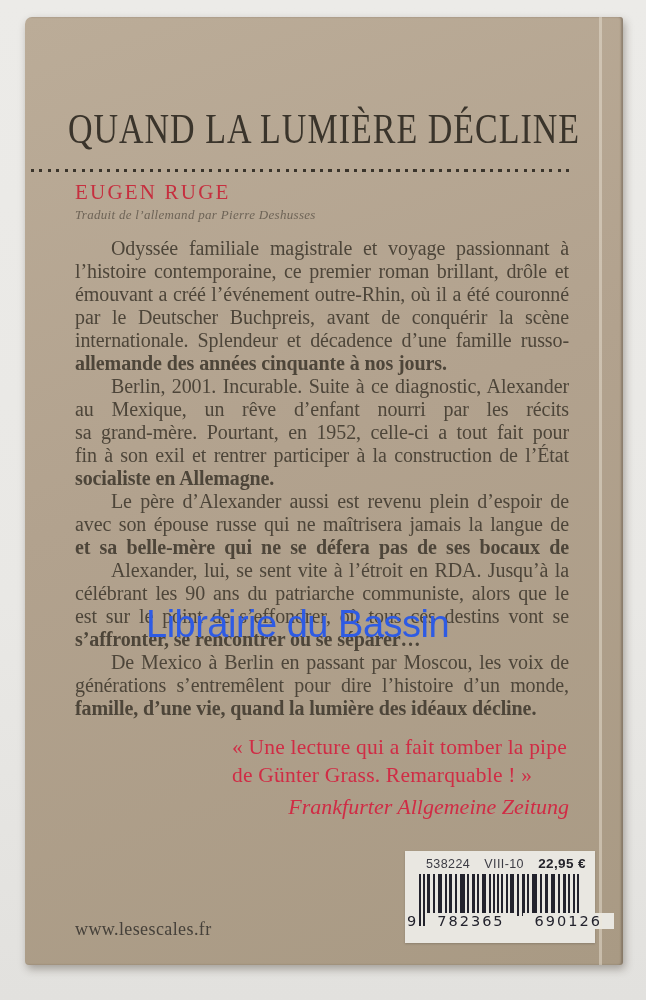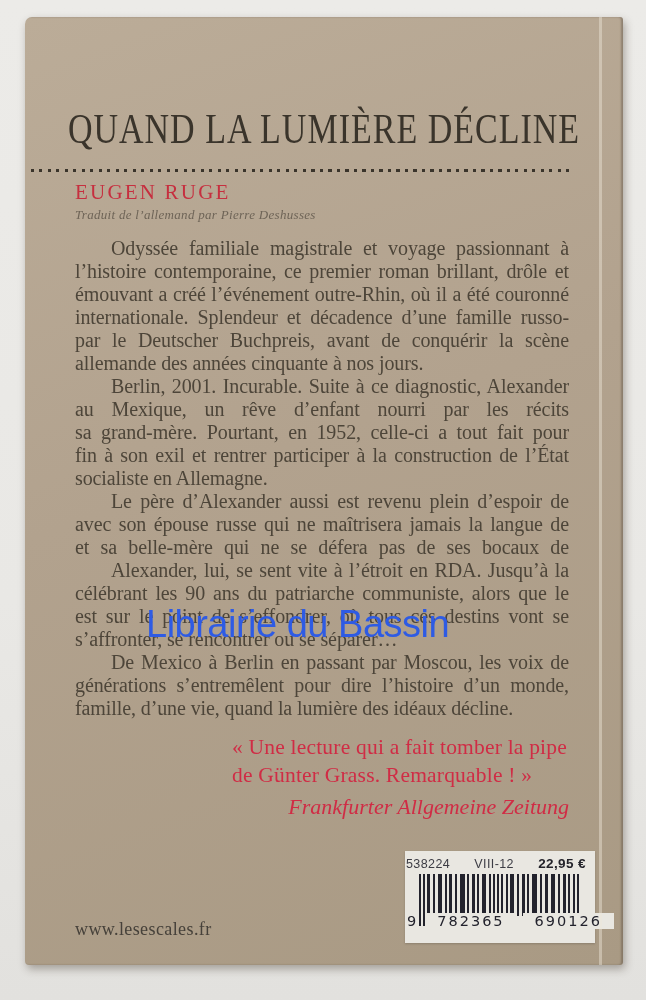--- a/index.html
+++ b/index.html
@@ -39,38 +39,38 @@
   .synopsis{
     position:absolute;top:220px;left:50px;width:494px;
     font-size:20px;color:#4d4539;letter-spacing:-0.1px;
   }
   .para{margin:0;}
   .pl{
     height:23px;line-height:23px;overflow:hidden;
     text-align:justify;text-align-last:justify;
   }
   .pl.first{text-indent:36px;}
-  .pl.plast{text-align-last:left;}
+  .pl.plast{text-align-last:left;font-weight:bold;}
   .quote{
     position:absolute;top:716px;left:50px;width:494px;color:#d02c45;
   }
   .ql{white-space:nowrap;padding-left:157px;line-height:28px;font-size:21.5px;letter-spacing:.2px;}
   .qa{text-align:right;font-style:italic;font-size:22px;margin-top:5px;line-height:26px;}
   .site{
     position:absolute;top:902px;left:50px;
     font-size:18px;color:#46413a;letter-spacing:.4px;
   }
   .sticker{
     position:absolute;left:380px;top:834px;width:190px;height:92px;
     background:#e9e7e1;box-shadow:0 1px 2px rgba(0,0,0,.18);
     font-family:"Liberation Sans", sans-serif;
   }
   .srow{
     display:flex;justify-content:space-between;align-items:baseline;
-    padding:5px 9px 0 1px;font-size:12.5px;color:#3c3c44;letter-spacing:.4px;
+    padding:5px 9px 0 21px;font-size:12.5px;color:#3c3c44;letter-spacing:.4px;
   }
   .srow .price{font-weight:bold;color:#23232a;font-size:13.5px;}
   .bars{margin:3px 0 0 14px;height:52px;}
   .bars svg rect{fill:#23232d;}
   .ean{
     position:relative;margin-top:-13px;margin-left:2px;
     display:flex;align-items:baseline;
     font-family:"DejaVu Sans", sans-serif;font-size:14.5px;color:#23232d;
     letter-spacing:2px;
   }
@@ -92,22 +92,22 @@
   <div class="title">QUAND LA LUMIÈRE DÉCLINE</div>
   <div class="dotted"></div>
   <div class="author">EUGEN RUGE</div>
   <div class="translator">Traduit de l’allemand par Pierre Deshusses</div>
 
   <div class="synopsis">
     <div class="para">
       <div class="pl first">Odyssée familiale magistrale et voyage passionnant à travers</div>
       <div class="pl">l’histoire contemporaine, ce premier roman brillant, drôle et</div>
       <div class="pl">émouvant a créé l’événement outre-Rhin, où il a été couronné</div>
+      <div class="pl">par le Deutscher Buchpreis, avant de conquérir la scène littéraire</div>
       <div class="pl">internationale. Splendeur et décadence d’une famille russo-</div>
-      <div class="pl">par le Deutscher Buchpreis, avant de conquérir la scène littéraire</div>
       <div class="pl plast">allemande des années cinquante à nos jours.</div>
     </div>
     <div class="para">
       <div class="pl first">Berlin, 2001. Incurable. Suite à ce diagnostic, Alexander part</div>
       <div class="pl">au Mexique, un rêve d’enfant nourri par les récits nostalgiques de</div>
       <div class="pl">sa grand-mère. Pourtant, en 1952, celle-ci a tout fait pour mettre</div>
       <div class="pl">fin à son exil et rentrer participer à la construction de l’État</div>
       <div class="pl plast">socialiste en Allemagne.</div>
     </div>
     <div class="para">
@@ -132,21 +132,21 @@
     <div class="ql">« Une lecture qui a fait tomber la pipe</div>
     <div class="ql">de Günter Grass. Remarquable ! »</div>
     <div class="qa">Frankfurter Allgemeine Zeitung</div>
   </div>
 
   <div class="site">www.lesescales.fr</div>
 
   <div class="sticker">
     <div class="srow">
       <span>538224</span>
-      <span>VIII-12</span>
+      <span>VIII-10</span>
       <span class="price">22,95 €</span>
     </div>
     <div class="bars">
       <svg width="160" height="52" viewBox="0 0 160 52">
         <rect x="0" y="0" width="2" height="52"></rect>
           <rect x="4" y="0" width="2" height="52"></rect>
         <rect x="8" y="0" width="3" height="42"></rect>
           <rect x="14" y="0" width="2" height="42"></rect>
         <rect x="19" y="0" width="4" height="42"></rect>
           <rect x="26" y="0" width="2" height="42"></rect>

